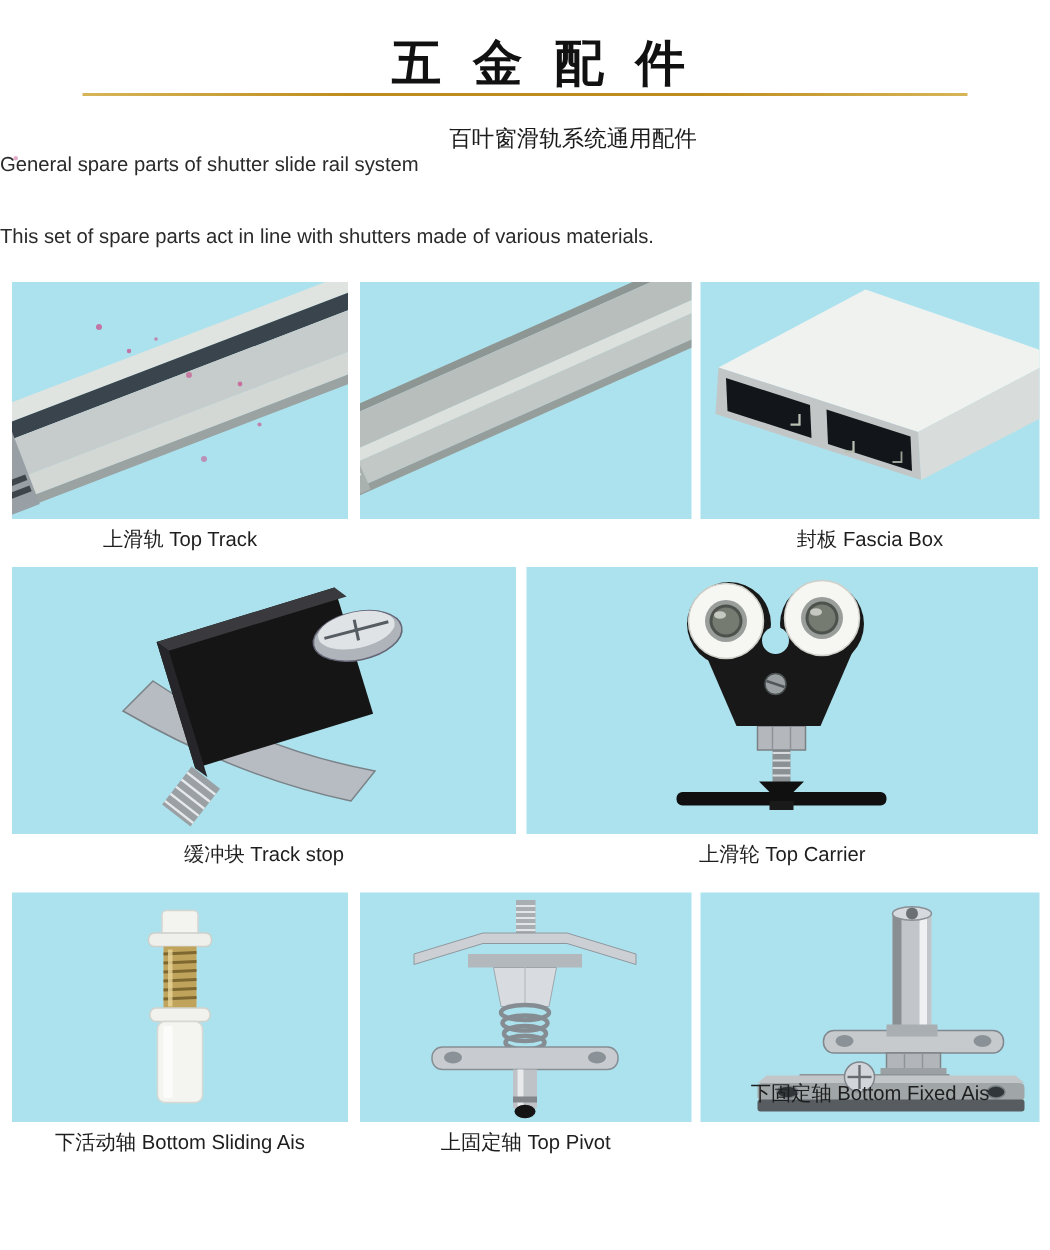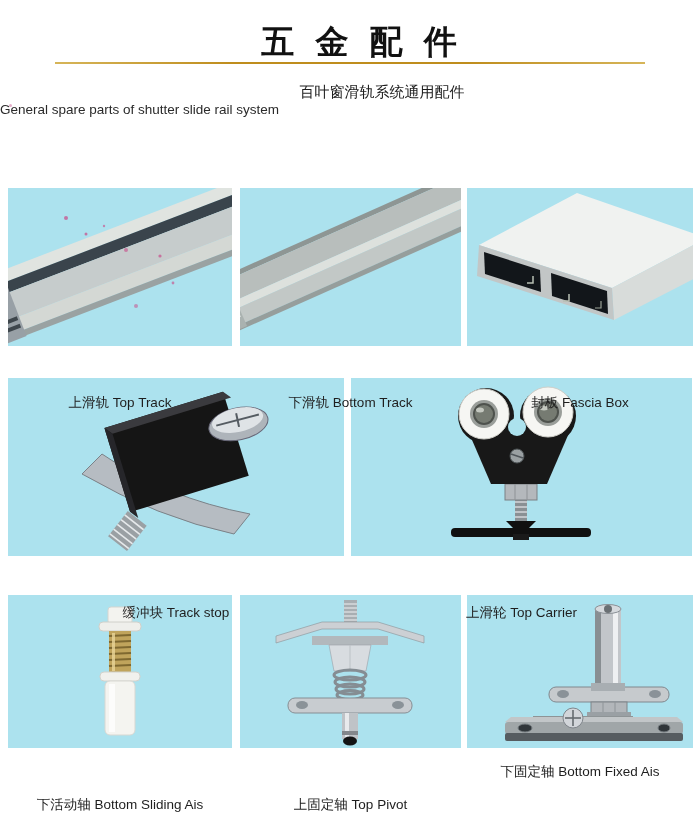--- a/index.html
+++ b/index.html
@@ -18,36 +18,37 @@
   .cell{position:absolute;background:#ace2ee;}
   .cell svg{display:block;width:100%;height:100%;}
   #c1{left:8px;top:188px;width:224px;height:158px;}
   #c2{left:240px;top:188px;width:221px;height:158px;}
   #c3{left:467px;top:188px;width:226px;height:158px;}
   #c4{left:8px;top:378px;width:336px;height:178px;}
   #c5{left:351px;top:378px;width:341px;height:178px;}
   #c6{left:8px;top:595px;width:224px;height:153px;}
   #c7{left:240px;top:595px;width:221px;height:153px;}
   #c8{left:467px;top:595px;width:226px;height:153px;}
-  .cap{position:absolute;text-align:center;font-size:13.5px;color:#1e1e1e;margin-top:43px;}
+  .cap{position:absolute;text-align:center;font-size:13.5px;color:#1e1e1e;}
   #p1{left:8px;top:351px;width:224px;} #p2{left:240px;top:351px;width:221px;} #p3{left:467px;top:351px;width:226px;}
   #p4{left:8px;top:561px;width:336px;} #p5{left:351px;top:561px;width:341px;}
   #p6{left:8px;top:753px;width:224px;} #p7{left:240px;top:753px;width:221px;} #p8{left:467px;top:720px;width:226px;}
   .speck{position:absolute;border-radius:50%;background:#d06a9e;opacity:.55;}
 </style>
 </head>
 <body>
 
 <div class="page">
 
   <h1 class="title">五 金 配 件</h1>
   <div class="rule-line"></div>
 
   <div class="zh sub-zh">百叶窗滑轨系统通用配件</div>
   <div class="en sub-en">General spare parts of shutter slide rail system</div>
+  <div class="en desc-en">This set of spare parts act in line with shutters made of various materials.</div>
 
   <div class="speck" style="left:9px;top:104px;width:3px;height:3px;"></div>
   <div class="speck" style="left:11px;top:228px;width:4px;height:4px;"></div>
 
   <div class="cell" id="c1">
     <svg viewBox="0 0 224 158">
       <g transform="rotate(-21 112 79)">
         <rect x="-60" y="40" width="340" height="12" fill="#e0e4e0"></rect>
         <rect x="-60" y="52" width="340" height="11" fill="#3a444c"></rect>
         <rect x="-60" y="63" width="340" height="26" fill="#c6cccc"></rect>
@@ -225,21 +226,20 @@
       <rect x="38" y="138" width="178" height="8" rx="2" fill="#565c60"></rect>
       <ellipse cx="58" cy="133" rx="7" ry="4" fill="#30363a" stroke="#777e82"></ellipse>
       <ellipse cx="197" cy="133" rx="6" ry="4" fill="#30363a" stroke="#777e82"></ellipse>
       <circle cx="106" cy="123" r="10" fill="#d2d6da" stroke="#80868c"></circle>
       <line x1="98" y1="123" x2="114" y2="123" stroke="#666c70" stroke-width="1.6"></line>
       <line x1="106" y1="115" x2="106" y2="131" stroke="#666c70" stroke-width="1.6"></line>
     </svg>
   </div>
 
   <div class="cap" id="p1">上滑轨 Top Track</div>
-  <div class="cap" id="p2">下滑轨 Bottom Track</div>
   <div class="cap" id="p3">封板 Fascia Box</div>
   <div class="cap" id="p4">缓冲块 Track stop</div>
   <div class="cap" id="p5">上滑轮 Top Carrier</div>
   <div class="cap" id="p7">上固定轴 Top Pivot</div>
   <div class="cap" id="p6">下活动轴 Bottom Sliding Ais</div>
   <div class="cap" id="p8">下固定轴 Bottom Fixed Ais</div>
 
 </div>
 
 </body></html>

